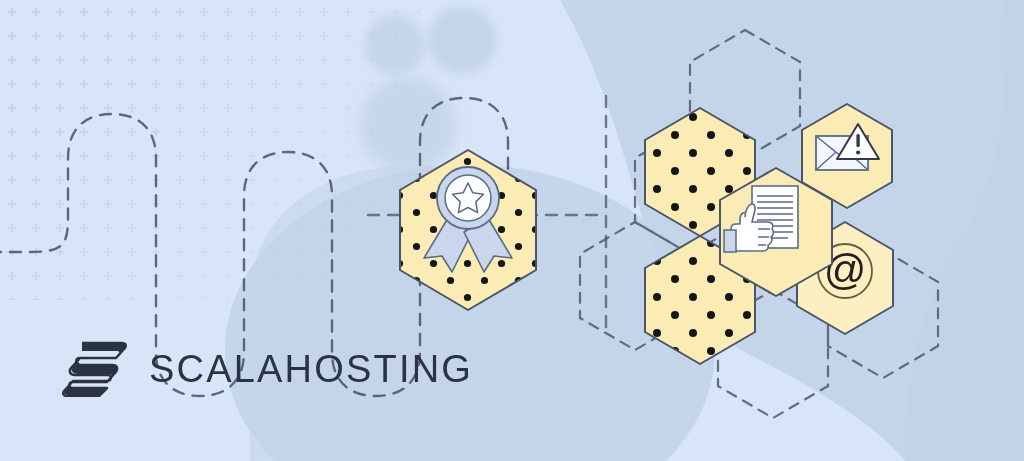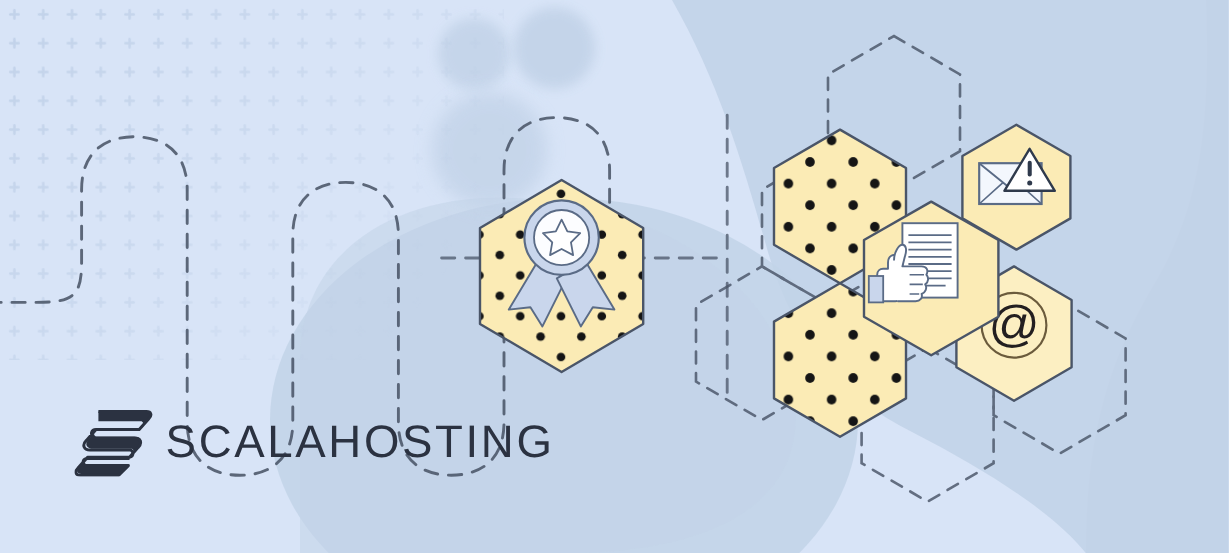--- a/index.html
+++ b/index.html
@@ -22,21 +22,21 @@
     width: 1024px;
     height: 461px;
     display: block;
   }
   .brand {
     position: absolute;
     left: 62px;
     top: 341px;
     display: flex;
     align-items: center;
-    gap: 10px;
+    gap: 21px;
     pointer-events: none;
   }
   .brand-mark {
     width: 66px;
     height: 56px;
     display: block;
   }
   .brand-text {
     font-family: "Liberation Sans", sans-serif;
     font-size: 38px;

